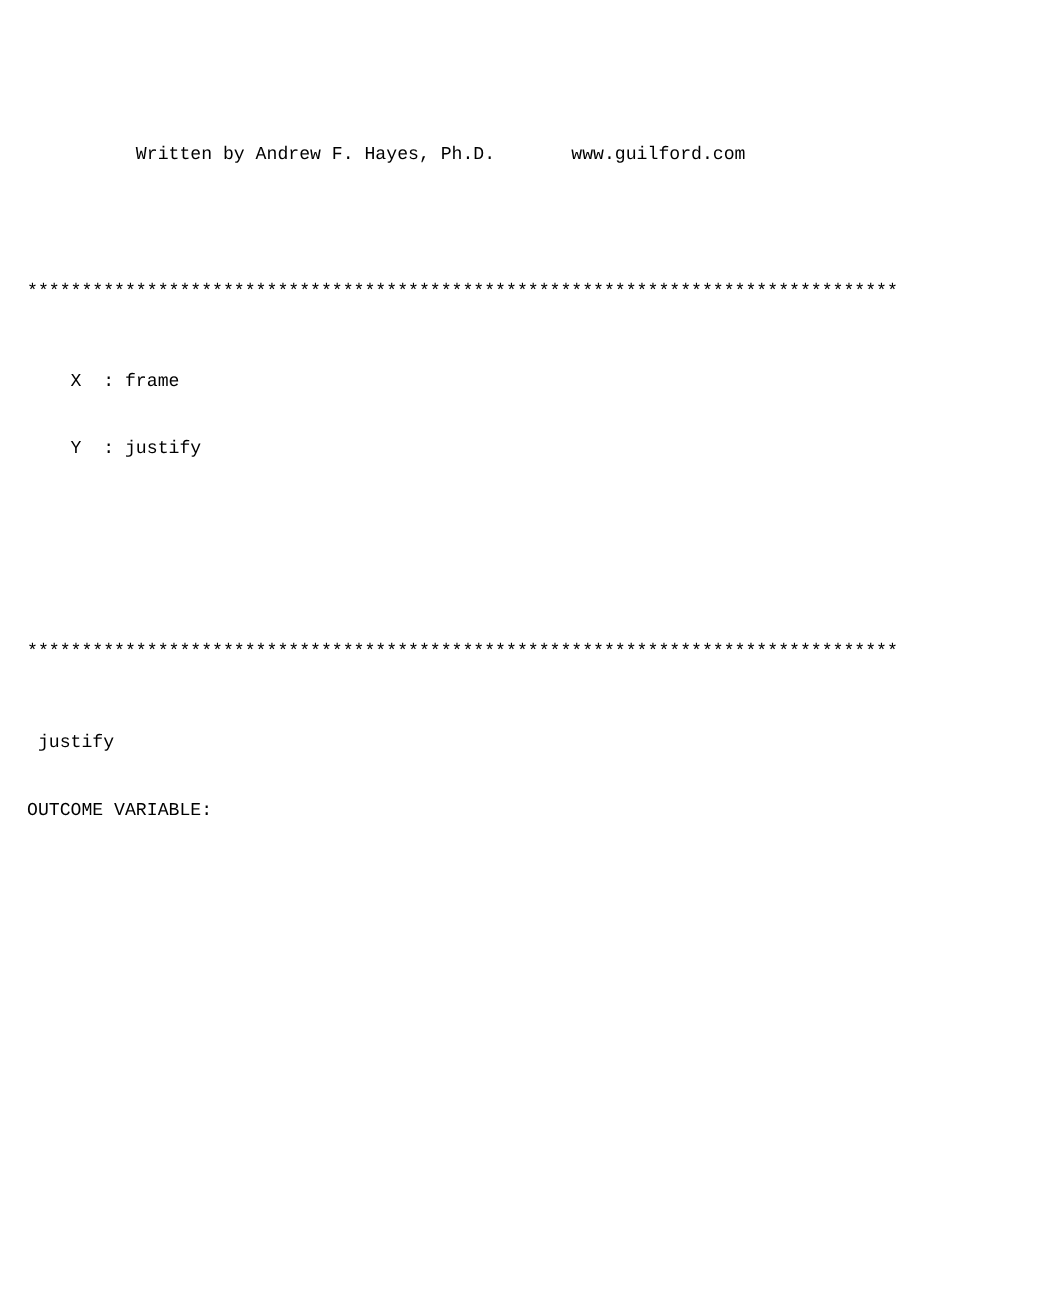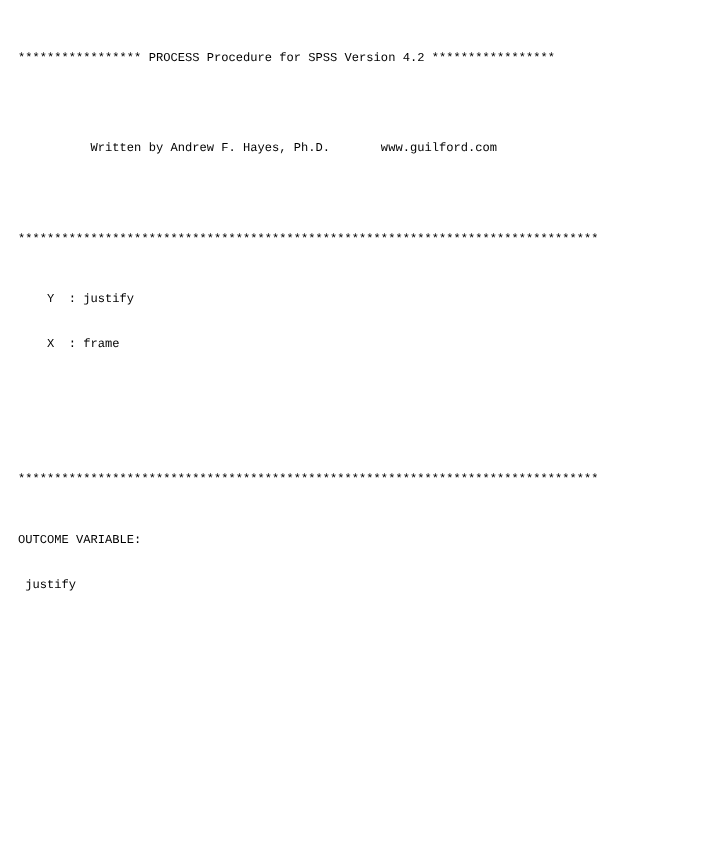--- a/index.html
+++ b/index.html
@@ -37,34 +37,33 @@
   .blank {
     display: block;
     height: 15.05px;
   }
 </style>
 </head>
 <body>
 
 <div id="output">
 
-  <span class="ln">***************** PROCESS Procedure for SPSS Version 4.2 *****************</span>
   <span class="blank"></span>
   <span class="ln">          Written by Andrew F. Hayes, Ph.D.       www.guilford.com</span>
   <span class="blank"></span>
   <span class="ln">********************************************************************************</span>
 
+  <span class="ln">    X  : frame</span>
   <span class="ln">    Y  : justify</span>
-  <span class="ln">    X  : frame</span>
   <span class="blank"></span>
   <span class="blank"></span>
   <span class="ln">********************************************************************************</span>
 
+  <span class="ln"> justify</span>
   <span class="ln">OUTCOME VARIABLE:</span>
-  <span class="ln"> justify</span>
   <span class="blank"></span>
   
   
   
   
 
   
   
   
   

